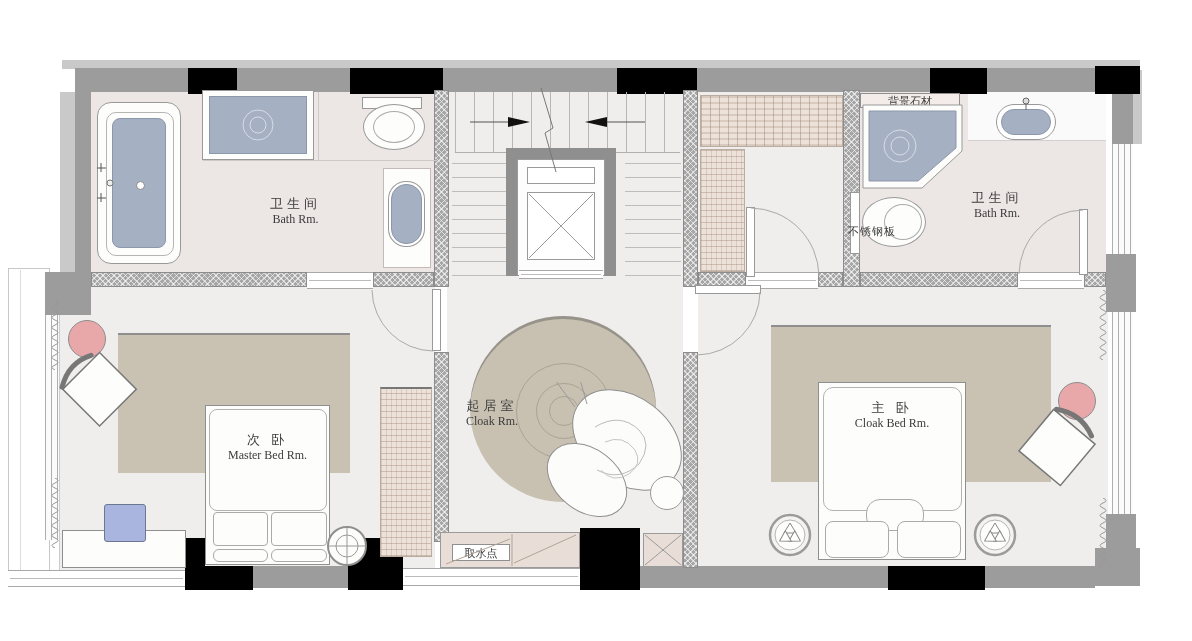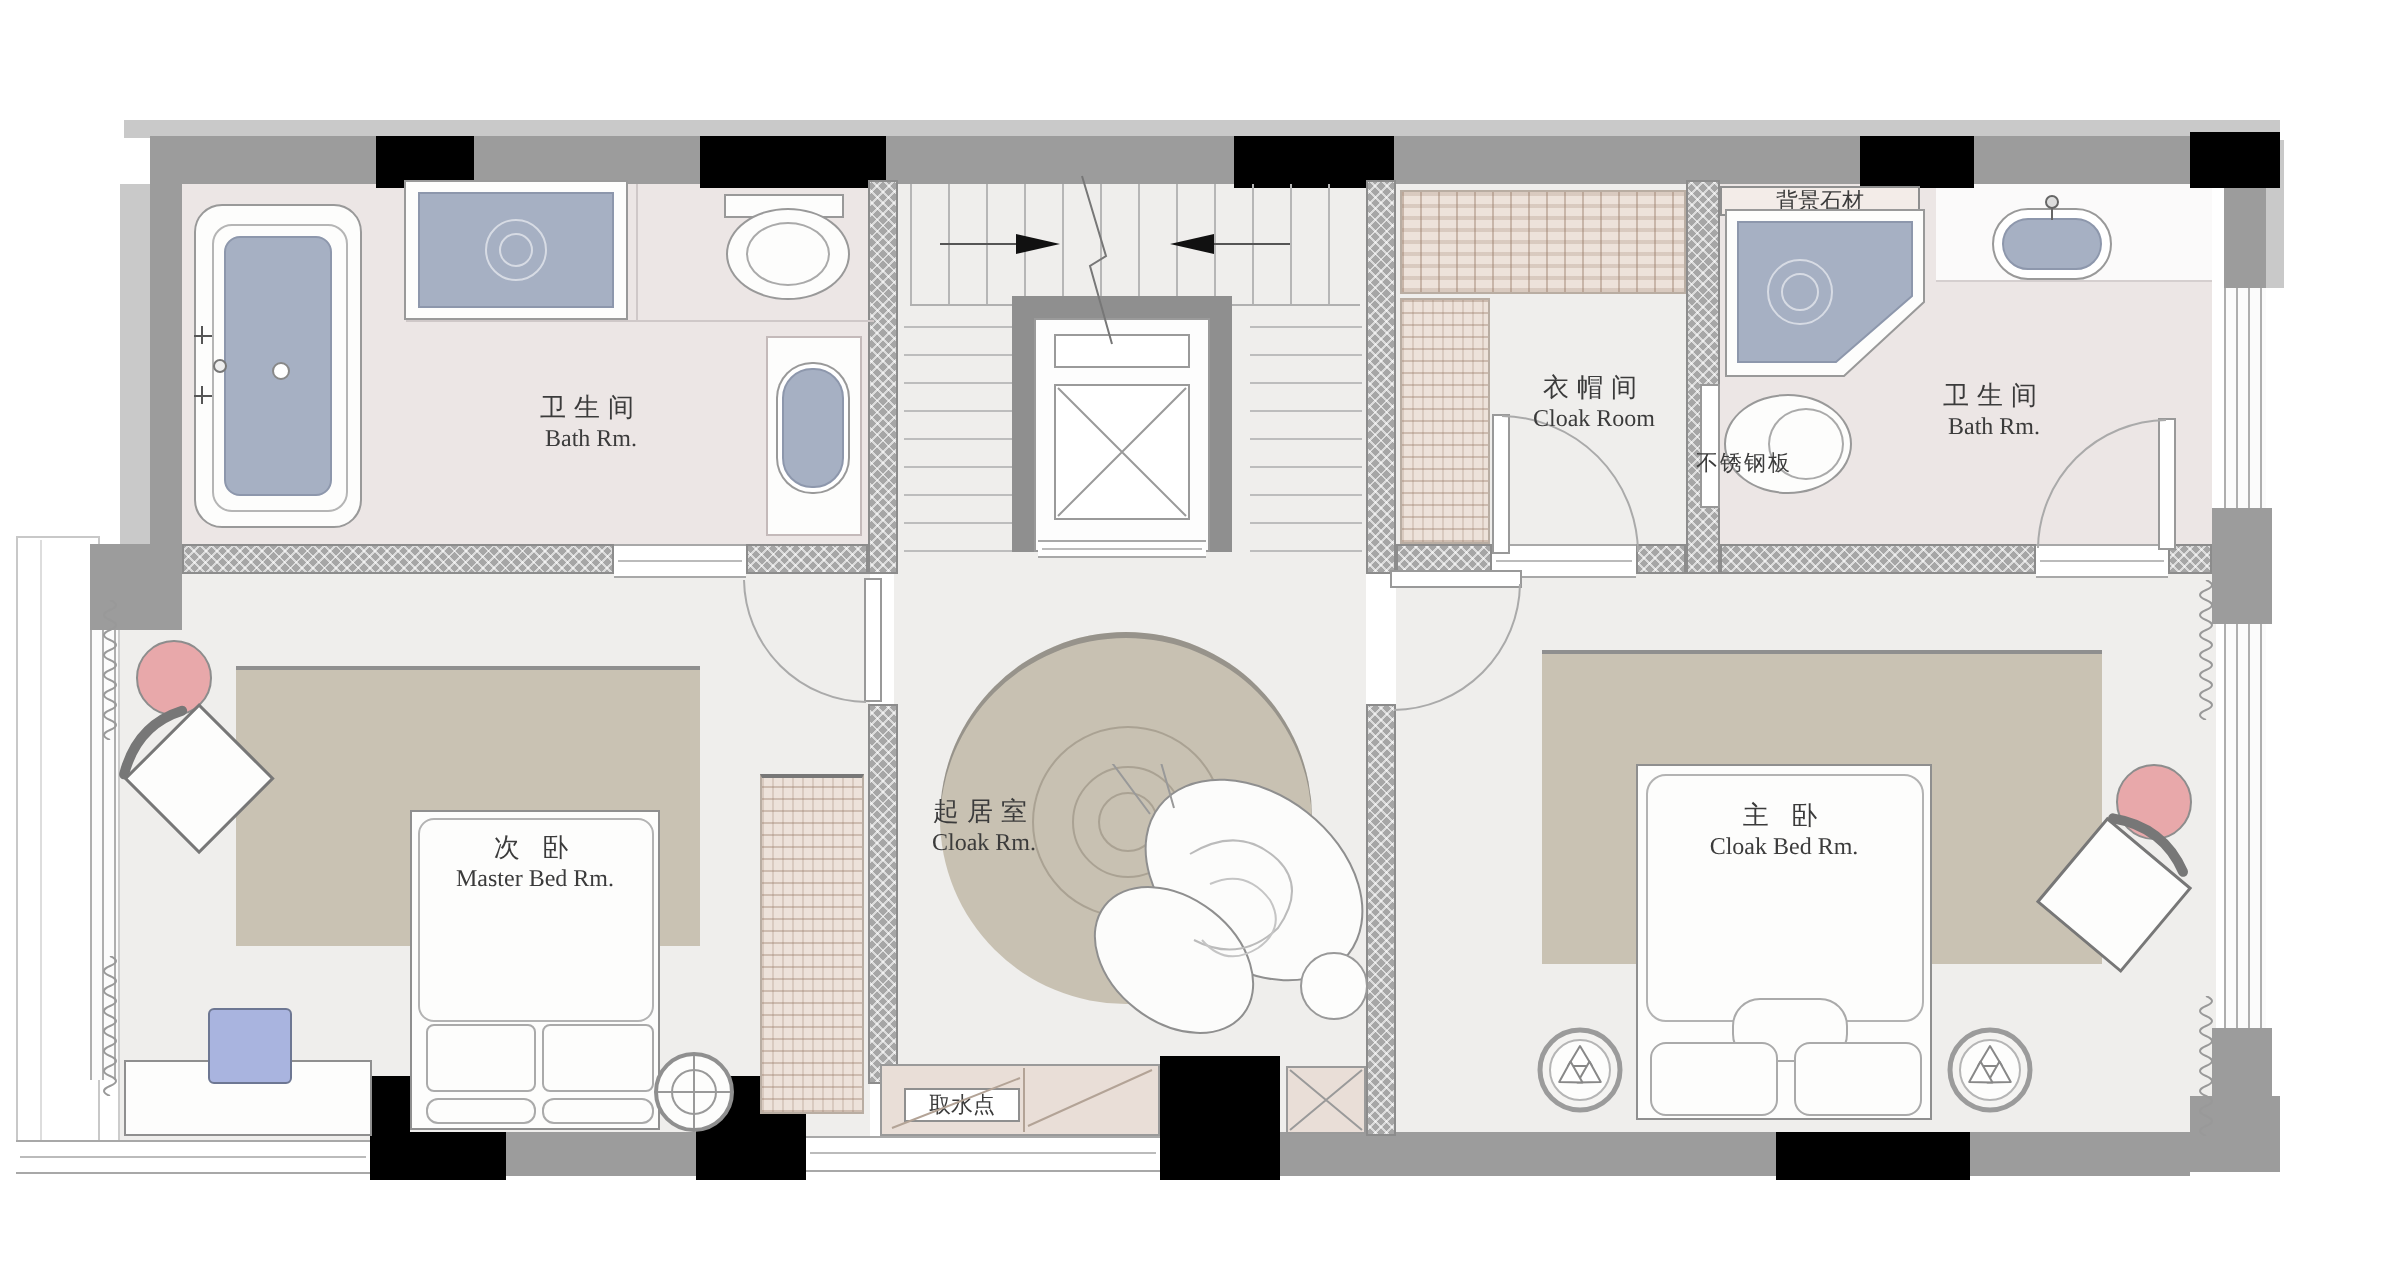--- a/index.html
+++ b/index.html
@@ -172,21 +172,21 @@
       <rect x="22" y="17" width="52" height="52" stroke-width="1.5"></rect>
       <path d="M18,25 Q7,46 20,68" fill="none" stroke-width="5" stroke-linecap="round"></path>
     </g>
   </svg>
   <div class="abs outline" style="left:205px;top:405px;width:125px;height:160px;border-color:#8f8f8f"></div>
   <div class="abs" style="left:209px;top:409px;width:116px;height:100px;border:1px solid #b3b3b3;border-radius:8px"></div>
   <div class="abs outline" style="left:213px;top:512px;width:55px;height:34px;border-radius:4px;border-color:#aaa"></div>
   <div class="abs outline" style="left:271px;top:512px;width:56px;height:34px;border-radius:4px;border-color:#aaa"></div>
   <div class="abs outline" style="left:213px;top:549px;width:55px;height:13px;border-radius:6px;border-color:#aaa"></div>
   <div class="abs outline" style="left:271px;top:549px;width:56px;height:13px;border-radius:6px;border-color:#aaa"></div>
-  <div class="abs lbl" style="left:205px;top:416px;width:125px">
+  <div class="abs lbl" style="left:205px;top:432px;width:125px">
     <span class="zh">次  卧</span>
     <span class="en">Master Bed Rm.</span>
   </div>
   <div class="abs outline" style="left:62px;top:530px;width:124px;height:38px;border-color:#8f8f8f"></div>
   <div class="abs bluechair" style="left:104px;top:504px;width:42px;height:38px"></div>
   <svg class="abs" width="44" height="44" style="left:325px;top:524px">
     <circle cx="22" cy="22" r="19" fill="#fdfdfc" stroke="#8f8f8f" stroke-width="2"></circle>
     <circle cx="22" cy="22" r="11" fill="none" stroke="#999"></circle>
     <line x1="4" y1="22" x2="40" y2="22" stroke="#999"></line>
     <line x1="22" y1="4" x2="22" y2="40" stroke="#999"></line>
@@ -292,24 +292,20 @@
     <path d="M6,0 q6,2.5 0,5 q-6,2.5 0,5 q6,2.5 0,5 q-6,2.5 0,5 q6,2.5 0,5 q-6,2.5 0,5 q6,2.5 0,5 q-6,2.5 0,5 q6,2.5 0,5 q-6,2.5 0,5 q6,2.5 0,5 q-6,2.5 0,5 q6,2.5 0,5 q-6,2.5 0,5" stroke="#999" fill="none"></path>
   </svg>
   <svg class="abs" width="12" height="70" style="left:1097px;top:498px">
     <path d="M6,0 q6,2.5 0,5 q-6,2.5 0,5 q6,2.5 0,5 q-6,2.5 0,5 q6,2.5 0,5 q-6,2.5 0,5 q6,2.5 0,5 q-6,2.5 0,5 q6,2.5 0,5 q-6,2.5 0,5 q6,2.5 0,5 q-6,2.5 0,5 q6,2.5 0,5 q-6,2.5 0,5" stroke="#999" fill="none"></path>
   </svg>
 
   <div class="abs lbl" style="left:238px;top:196px;width:115px">
     <span class="zh">卫生间</span>
     <span class="en">Bath Rm.</span>
   </div>
-  <div class="abs lbl" style="left:738px;top:186px;width:118px">
-    <span class="zh">衣帽间</span>
-    <span class="en">Cloak Room</span>
-  </div>
   <div class="abs lbl" style="left:943px;top:190px;width:108px">
     <span class="zh">卫生间</span>
     <span class="en">Bath Rm.</span>
   </div>
   <div class="abs lbl" style="left:437px;top:398px;width:110px">
     <span class="zh">起居室</span>
     <span class="en">Cloak Rm.</span>
   </div>
 
 </div>

